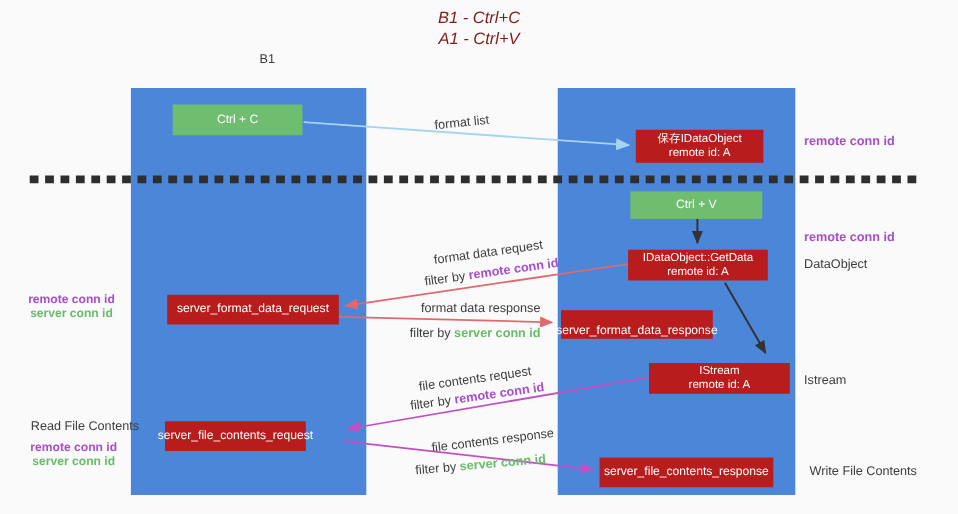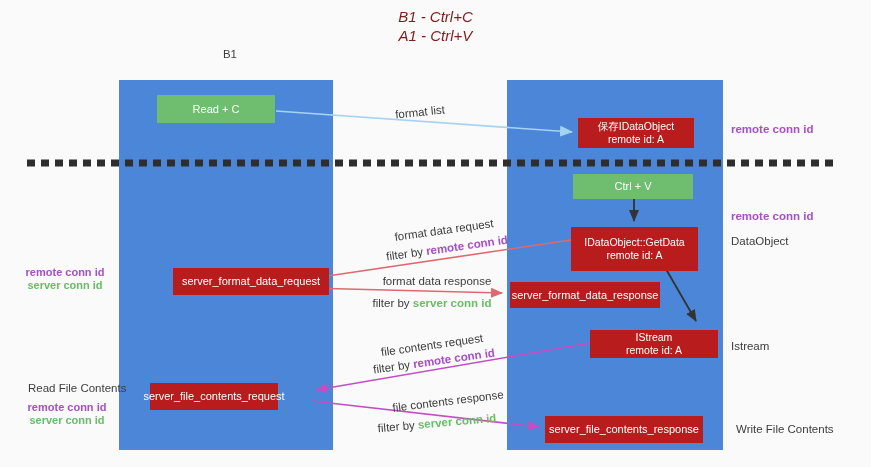--- a/index.html
+++ b/index.html
@@ -8,21 +8,21 @@
     background:#fafafa;
     font-family:"Liberation Sans", sans-serif;
     color:#3d3d3d;
   }
   
   .title{position:absolute;left:0;top:7px;width:100%;text-align:center;
          font-size:15px;line-height:19px;color:#7f1d1d;font-style:italic;}
   
   .lane-header{position:absolute;top:47px;text-align:center;
                font-size:11.5px;line-height:14px;color:#3d3d3d;}
-  .lh-left{left:123px;width:214px;}
+  .lh-left{left:136px;width:214px;}
   .lh-right{left:507px;width:216px;}
   
   .lane{position:absolute;top:80px;height:370px;background:#4c86d9;z-index:1;}
   .lane-left{left:119px;width:214px;}
   .lane-right{left:507px;width:216px;}
   
   svg.arrows{position:absolute;left:0;top:0;z-index:2;}
   
   .box{position:absolute;z-index:3;display:flex;flex-direction:column;
        align-items:center;justify-content:center;color:#fff;
@@ -83,42 +83,42 @@
     <line x1="276" y1="111" x2="572" y2="132" stroke="#a5d3f2" stroke-width="1.6" marker-end="url(#mblue)"></line>
     <line x1="634" y1="198" x2="634" y2="221" stroke="#333333" stroke-width="1.8" marker-end="url(#mblack)"></line>
     <line x1="659" y1="257" x2="696" y2="321" stroke="#333333" stroke-width="1.8" marker-end="url(#mblack)"></line>
     <line x1="571" y1="240" x2="314" y2="278" stroke="#e0696f" stroke-width="1.6" marker-end="url(#mred)"></line>
     <line x1="308" y1="288" x2="502" y2="293" stroke="#e0696f" stroke-width="1.6" marker-end="url(#mred)"></line>
     <line x1="590" y1="343" x2="316" y2="390" stroke="#c44fc4" stroke-width="1.6" marker-end="url(#mmag)"></line>
     <line x1="312" y1="401" x2="539" y2="427" stroke="#c44fc4" stroke-width="1.6" marker-end="url(#mmag)"></line>
   </svg>
 
   <div class="box green" style="left:157px;top:95px;width:118px;height:28px;">
-    <div>Read + C</div>
+    <div>Ctrl + C</div>
   </div>
 
   <div class="box orange" style="left:578px;top:118px;width:116px;height:30px;">
     <div class="s">保存IDataObject</div>
     <div class="s">remote id: A</div>
   </div>
 
   <div class="box green" style="left:573px;top:174px;width:120px;height:25px;">
     <div>Ctrl + V</div>
   </div>
 
-  <div class="box orange" style="left:571px;top:227px;width:127px;height:44px;">
+  <div class="box orange" style="left:571px;top:227px;width:127px;height:28px;">
     <div class="s">IDataObject::GetData</div>
     <div class="s">remote id: A</div>
   </div>
 
-  <div class="box orange" style="left:152px;top:268px;width:156px;height:27px;margin-left:21px;">
+  <div class="box orange" style="left:152px;top:268px;width:156px;height:27px;">
     <div>server_format_data_request</div>
   </div>
 
-  <div class="box orange" style="left:510px;top:282px;width:150px;height:26px;">
+  <div class="box orange" style="left:510px;top:282px;width:138px;height:26px;justify-content:flex-end;">
     <div>server_format_data_response</div>
   </div>
 
   <div class="box orange" style="left:590px;top:330px;width:128px;height:28px;">
     <div class="s">IStream</div>
     <div class="s">remote id: A</div>
   </div>
 
   <div class="box orange" style="left:150px;top:383px;width:128px;height:27px;">
     <div>server_file_contents_request</div>

